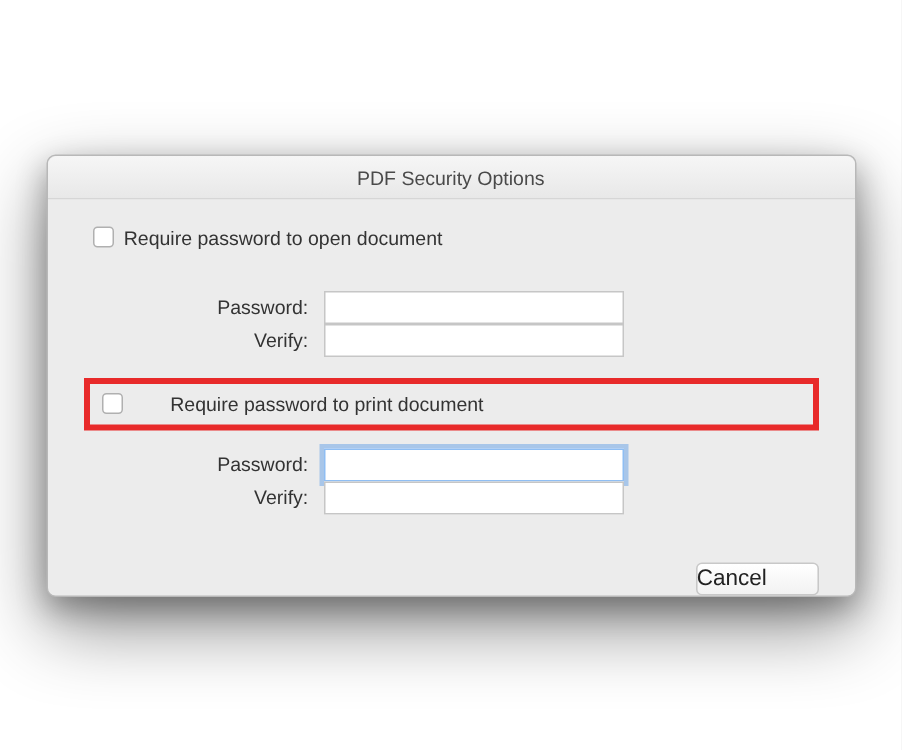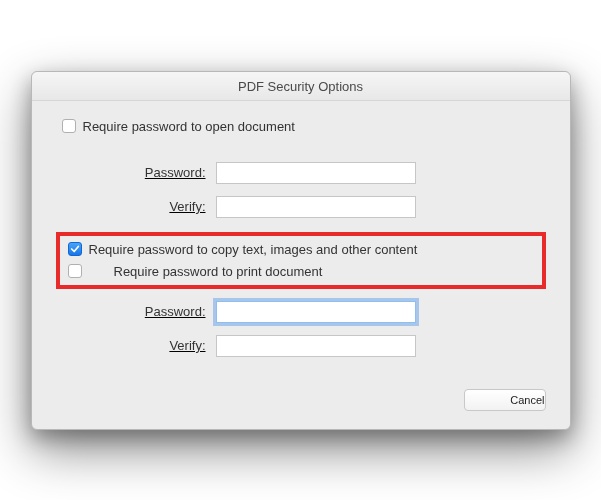--- a/index.html
+++ b/index.html
@@ -18,21 +18,20 @@
       align-items: center;
       justify-content: center;
     }
     
     .dialog {
       width: 540px;
       background: #ececec;
       border: 1px solid #b8b8b8;
       border-radius: 6px;
       box-shadow: 0 20px 50px rgba(0,0,0,0.45), 0 8px 20px rgba(0,0,0,0.3);
-      padding-bottom: 18px;
     }
     
     .titlebar {
       text-align: center;
       padding: 7px 0 6px 0;
       font-size: 13px;
       color: #4a4a4a;
       border-bottom: 1px solid #d6d6d6;
       border-top-left-radius: 6px;
       border-top-right-radius: 6px;
@@ -85,22 +84,20 @@
     
     .checkbox-label {
       color: #333;
       font-size: 13px;
       cursor: pointer;
     }
     
     .field-row {
       display: flex;
       align-items: center;
-      margin-bottom: 12px;
-      text-decoration: underline;
     }
     
     .field-label {
       width: 160px;
       text-align: right;
       padding-right: 10px;
       color: #333;
       font-size: 13px;
     }
     
@@ -138,23 +135,23 @@
       display: flex;
       justify-content: flex-end;
       gap: 12px;
       padding: 10px 24px 0 24px;
     }
     
     .btn {
       min-width: 82px;
       height: 22px;
       border-radius: 4px;
-      font-size: 11px;
+      font-size: 15px;
       cursor: pointer;
-      text-align: right;
+      text-align: left;
       line-height: 20px;
       border: 1px solid #c8c8c8;
       background: linear-gradient(#ffffff, #f2f2f2);
       color: #222;
     }
     
     .btn.primary {
       background: linear-gradient(#6cb3fa, #2a82ef);
       border-color: #2871d8;
       color: #fff;
@@ -181,28 +178,20 @@
       </div>
       <div class="field-row">
         <div class="field-label">Verify:</div>
         <input type="password" class="text-input" value="" style="">
       </div>
     </div>
 
     <div class="section">
       <div class="highlight-box">
         <div class="checkbox-row">
-          <div class="checkbox checked">
-            <svg viewBox="0 0 12 12">
-                <path d="M2 6 L5 9 L10 3" stroke="#fff" stroke-width="2" fill="none" stroke-linecap="round" stroke-linejoin="round"></path>
-              </svg>
-          </div>
-          <span class="checkbox-label">Require password to copy text, images and other content</span>
-        </div>
-        <div class="checkbox-row">
           <div class="checkbox">
             
           </div>
           <span class="checkbox-label">Require password to print document</span>
         </div>
       </div>
       <div class="field-row" style="margin-top:12px">
         <div class="field-label">Password:</div>
         <input type="password" class="text-input focused" value="" style="">
       </div>

